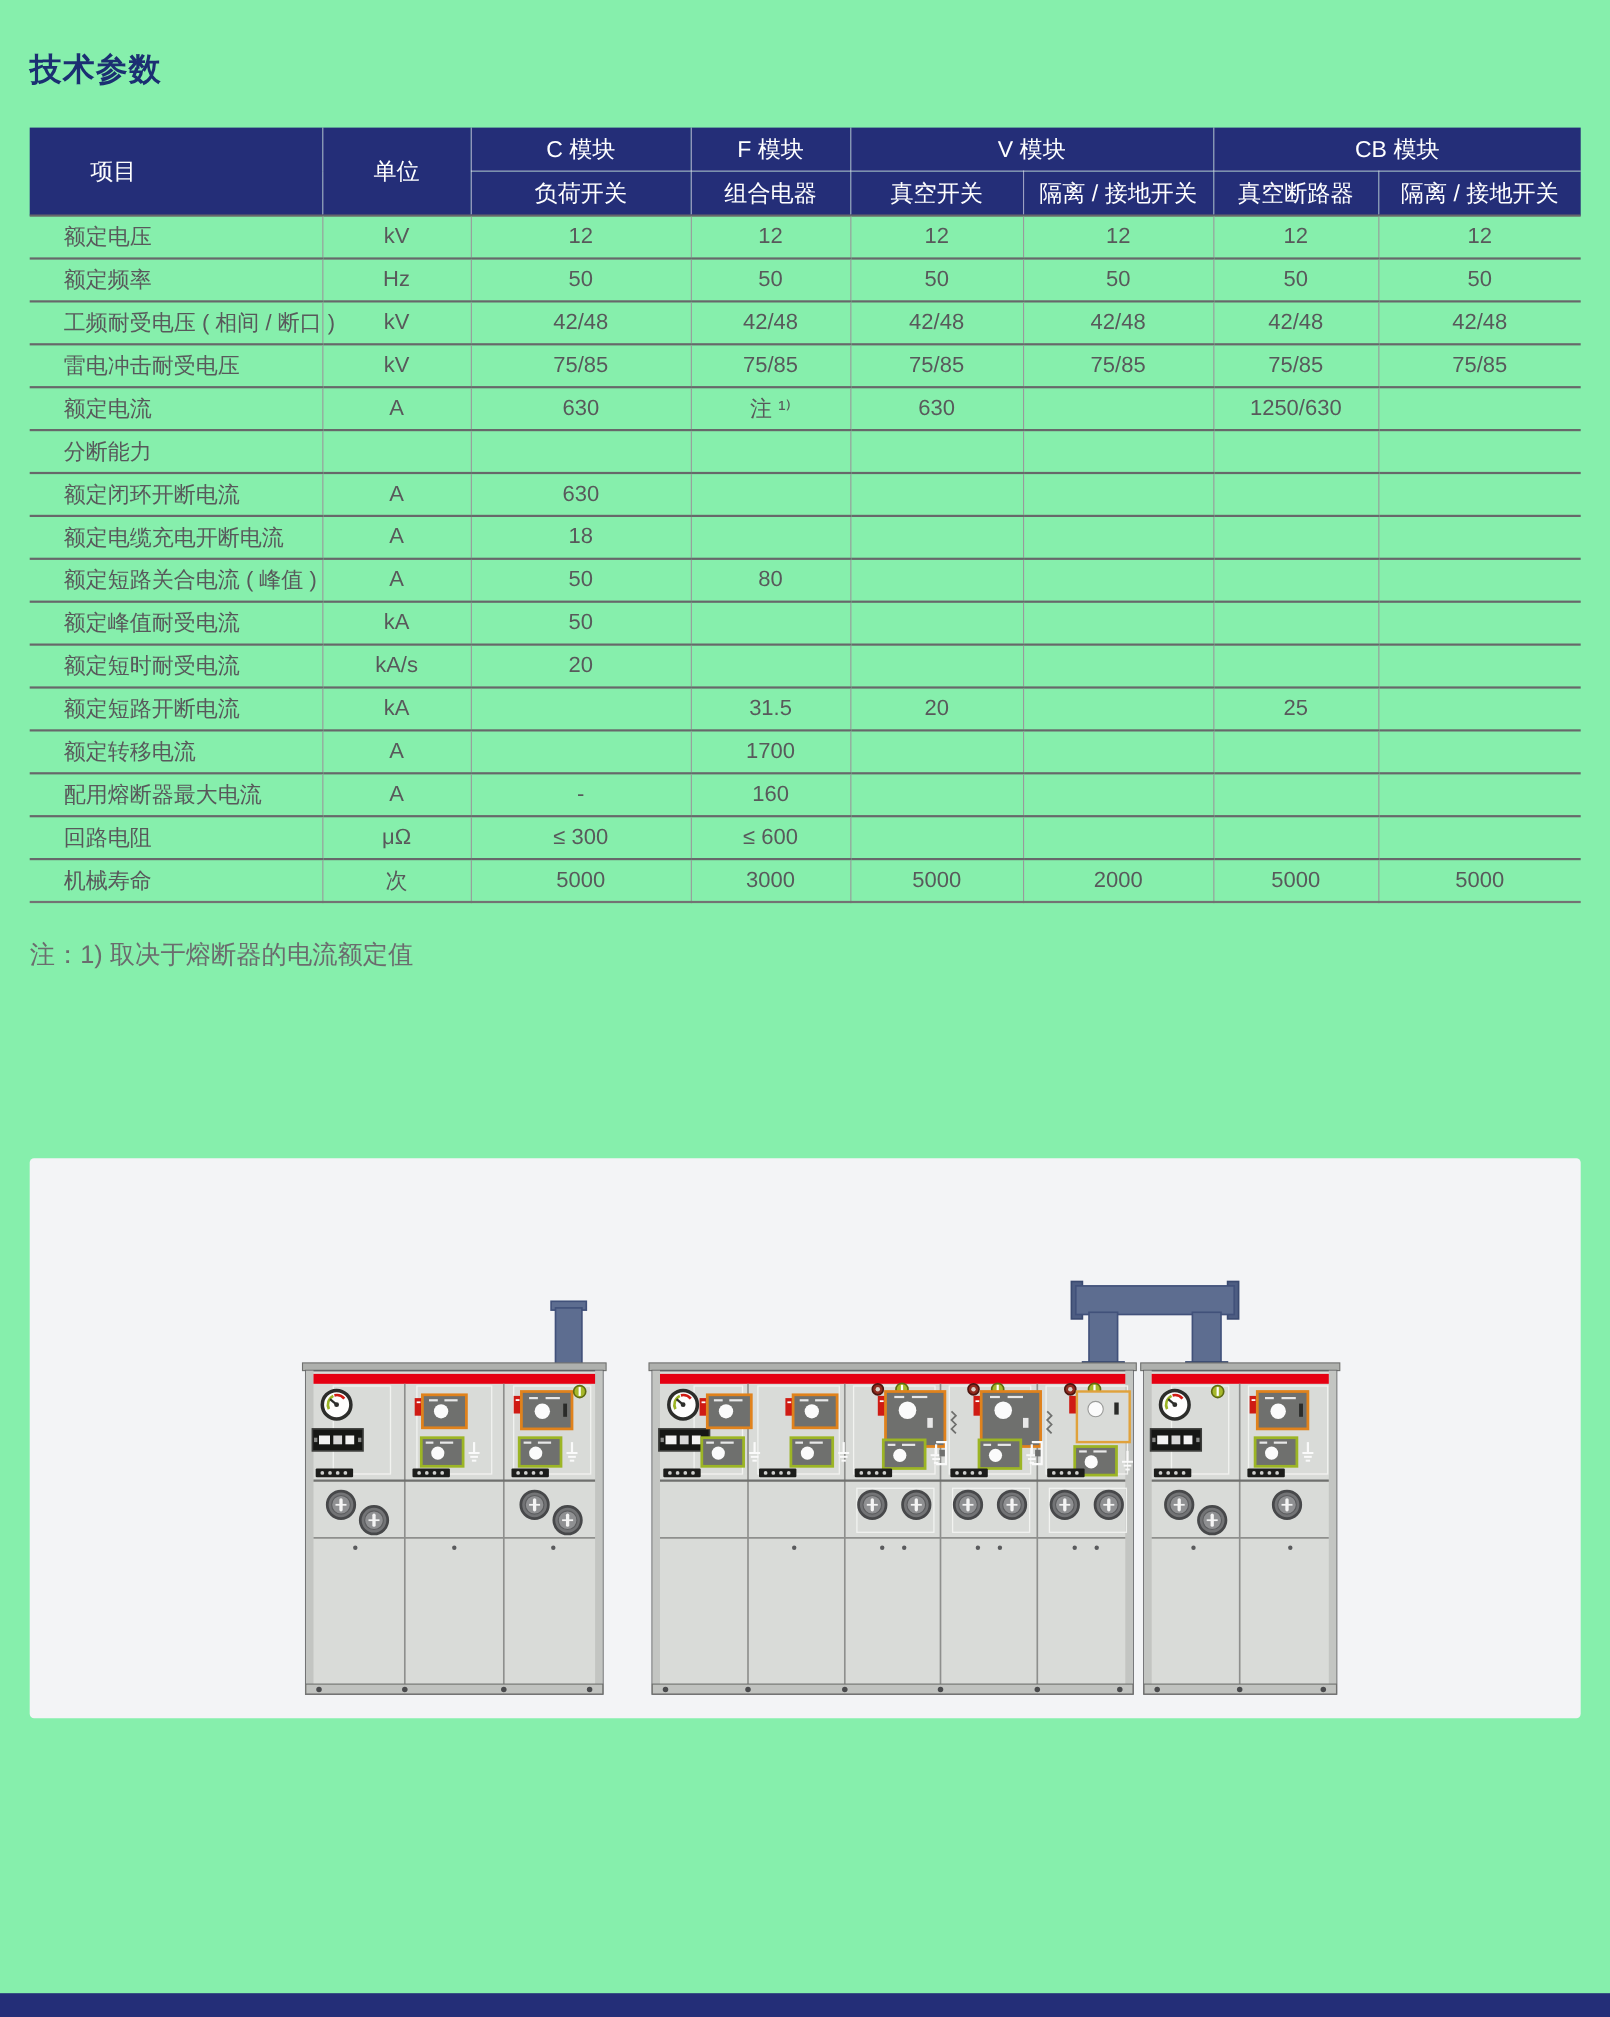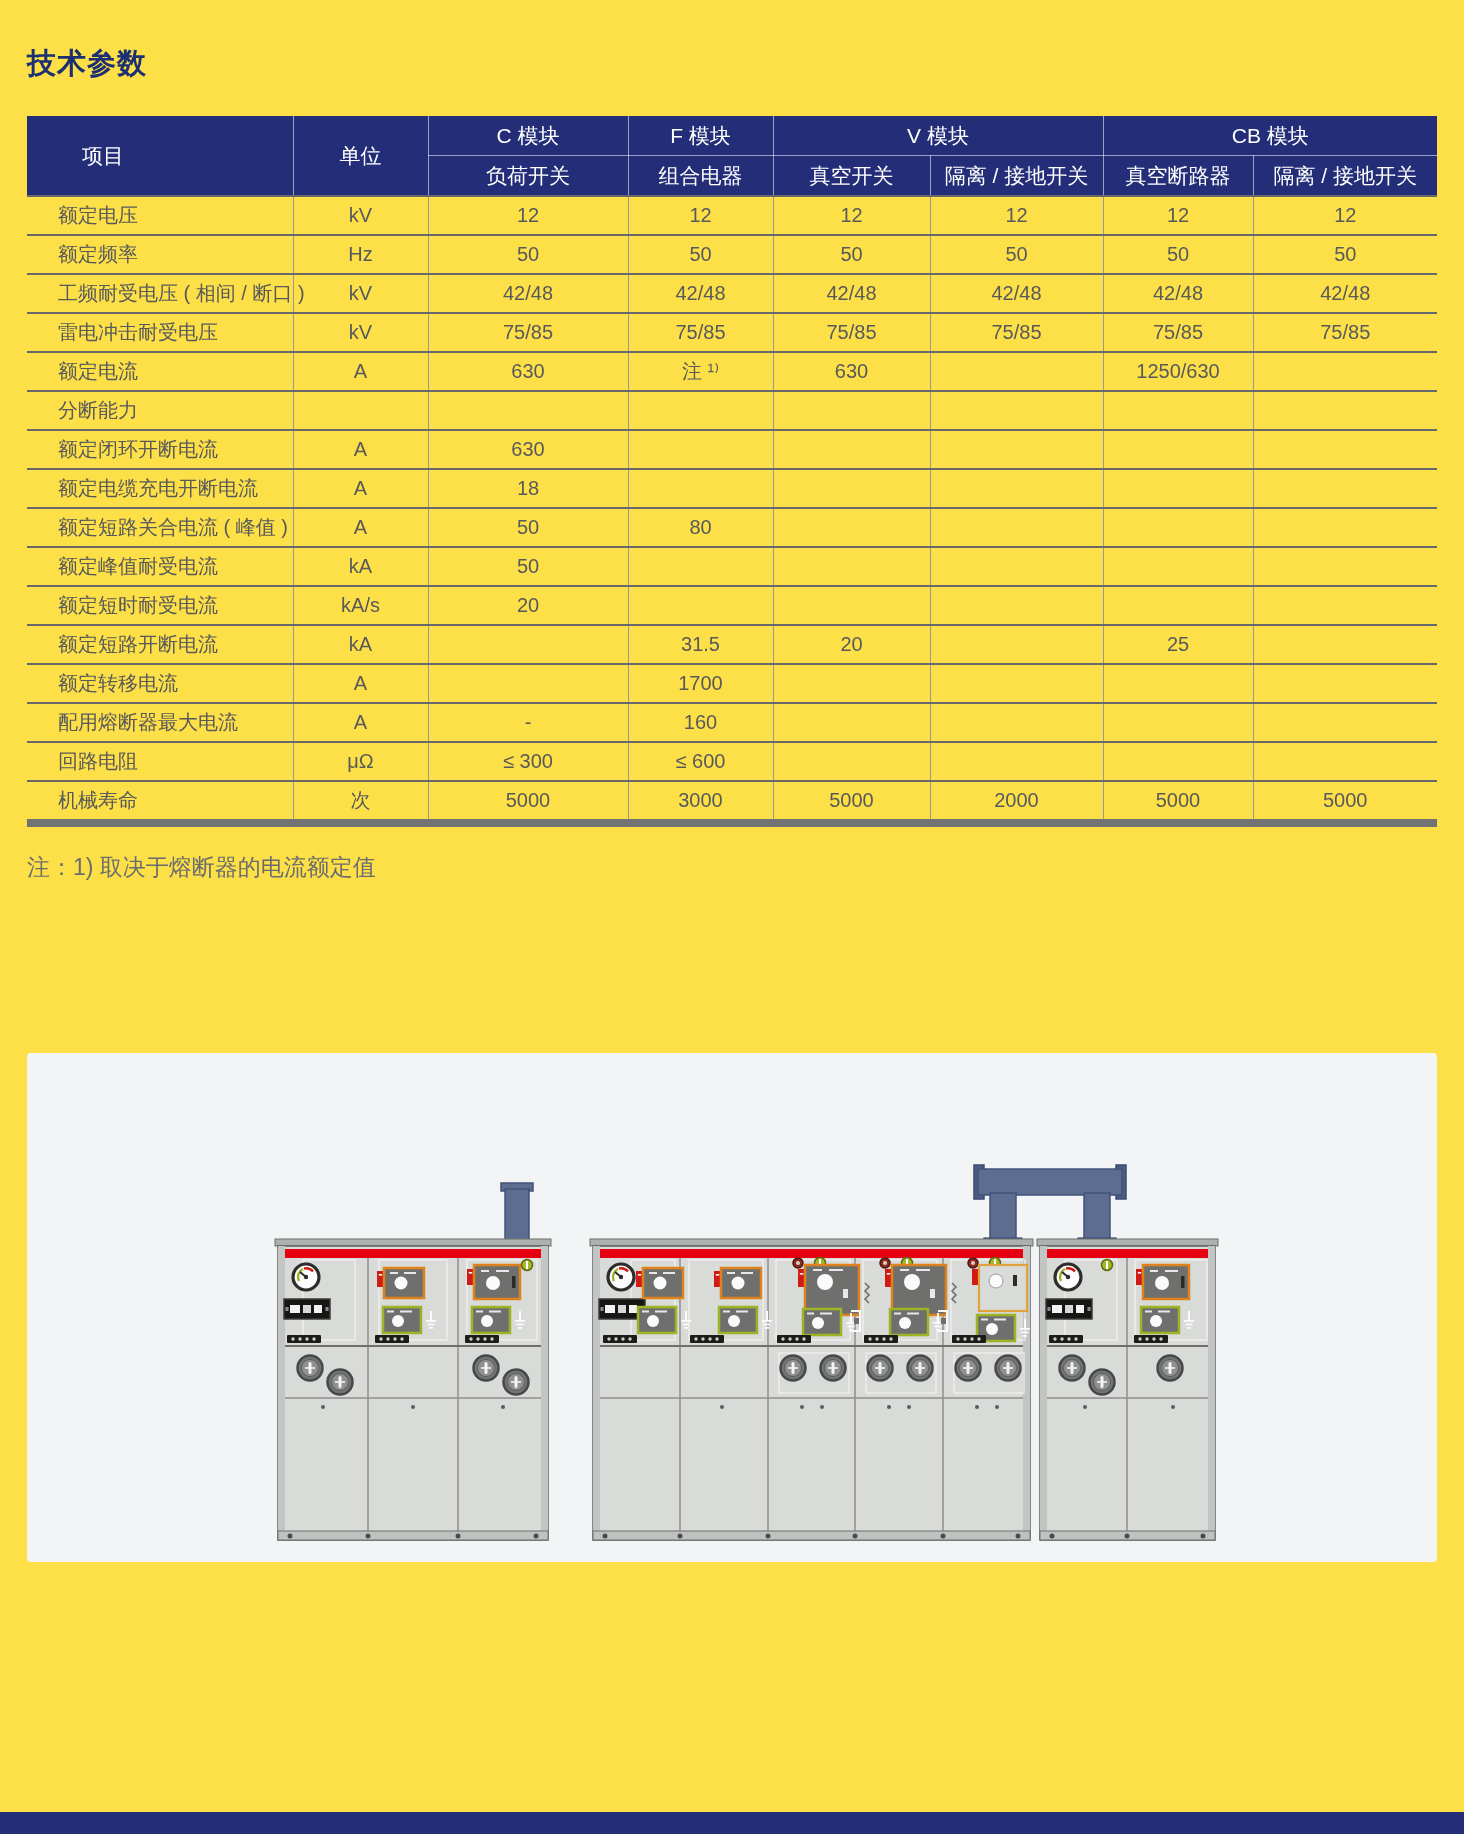--- a/index.html
+++ b/index.html
@@ -1,25 +1,25 @@
 <!DOCTYPE html>
 <html><head>
 <meta charset="utf-8">
 <style>
   html,body{margin:0;padding:0;background:#ffffff;}
   body{font-family:"Liberation Sans","DejaVu Sans",sans-serif;}
-  .page{position:relative;width:1464px;height:1834px;background:#fde047;overflow:hidden;}
+  .page{position:relative;width:1464px;height:1834px;background:#86efac;overflow:hidden;}
 
   .sec-title{position:absolute;left:27px;margin:0;font-size:29px;font-weight:bold;color:#1b2f72;letter-spacing:1px;}
   #title1{top:44px;}
   #title2{top:983px;}
 
   .note{position:absolute;left:27px;top:852px;font-size:23px;color:#6b6c6e;text-align:right;}
 
-  table.spec{position:absolute;left:27px;top:116px;width:1410px;border-collapse:collapse;table-layout:fixed;border-bottom:8px solid #737373;}
+  table.spec{position:absolute;left:27px;top:116px;width:1410px;border-collapse:collapse;table-layout:fixed;border-bottom:2px solid #737373;}
   table.spec th{background:#242e78;color:#ffffff;font-weight:normal;font-size:21px;height:39px;padding:0;border:1px solid rgba(255,255,255,0.55);}
   table.spec thead tr:first-child th{border-top:none;}
   table.spec thead tr th:first-child{border-left:none;}
   table.spec thead tr th:last-child{border-right:none;margin-left:33px;}
   table.spec th.th-corner{text-align:left;padding-left:55px;border-left:none;}
   table.spec tbody td{height:37px;padding:0;font-size:20px;color:#58595b;text-align:center;
     border-top:2px solid #67686a;border-left:1px solid #98999b;white-space:nowrap;}
   table.spec tbody td:first-child{border-left:none;text-align:left;padding-left:31px;margin-top:24px;}
   table.spec tbody td:last-child{border-right:none;}
 

